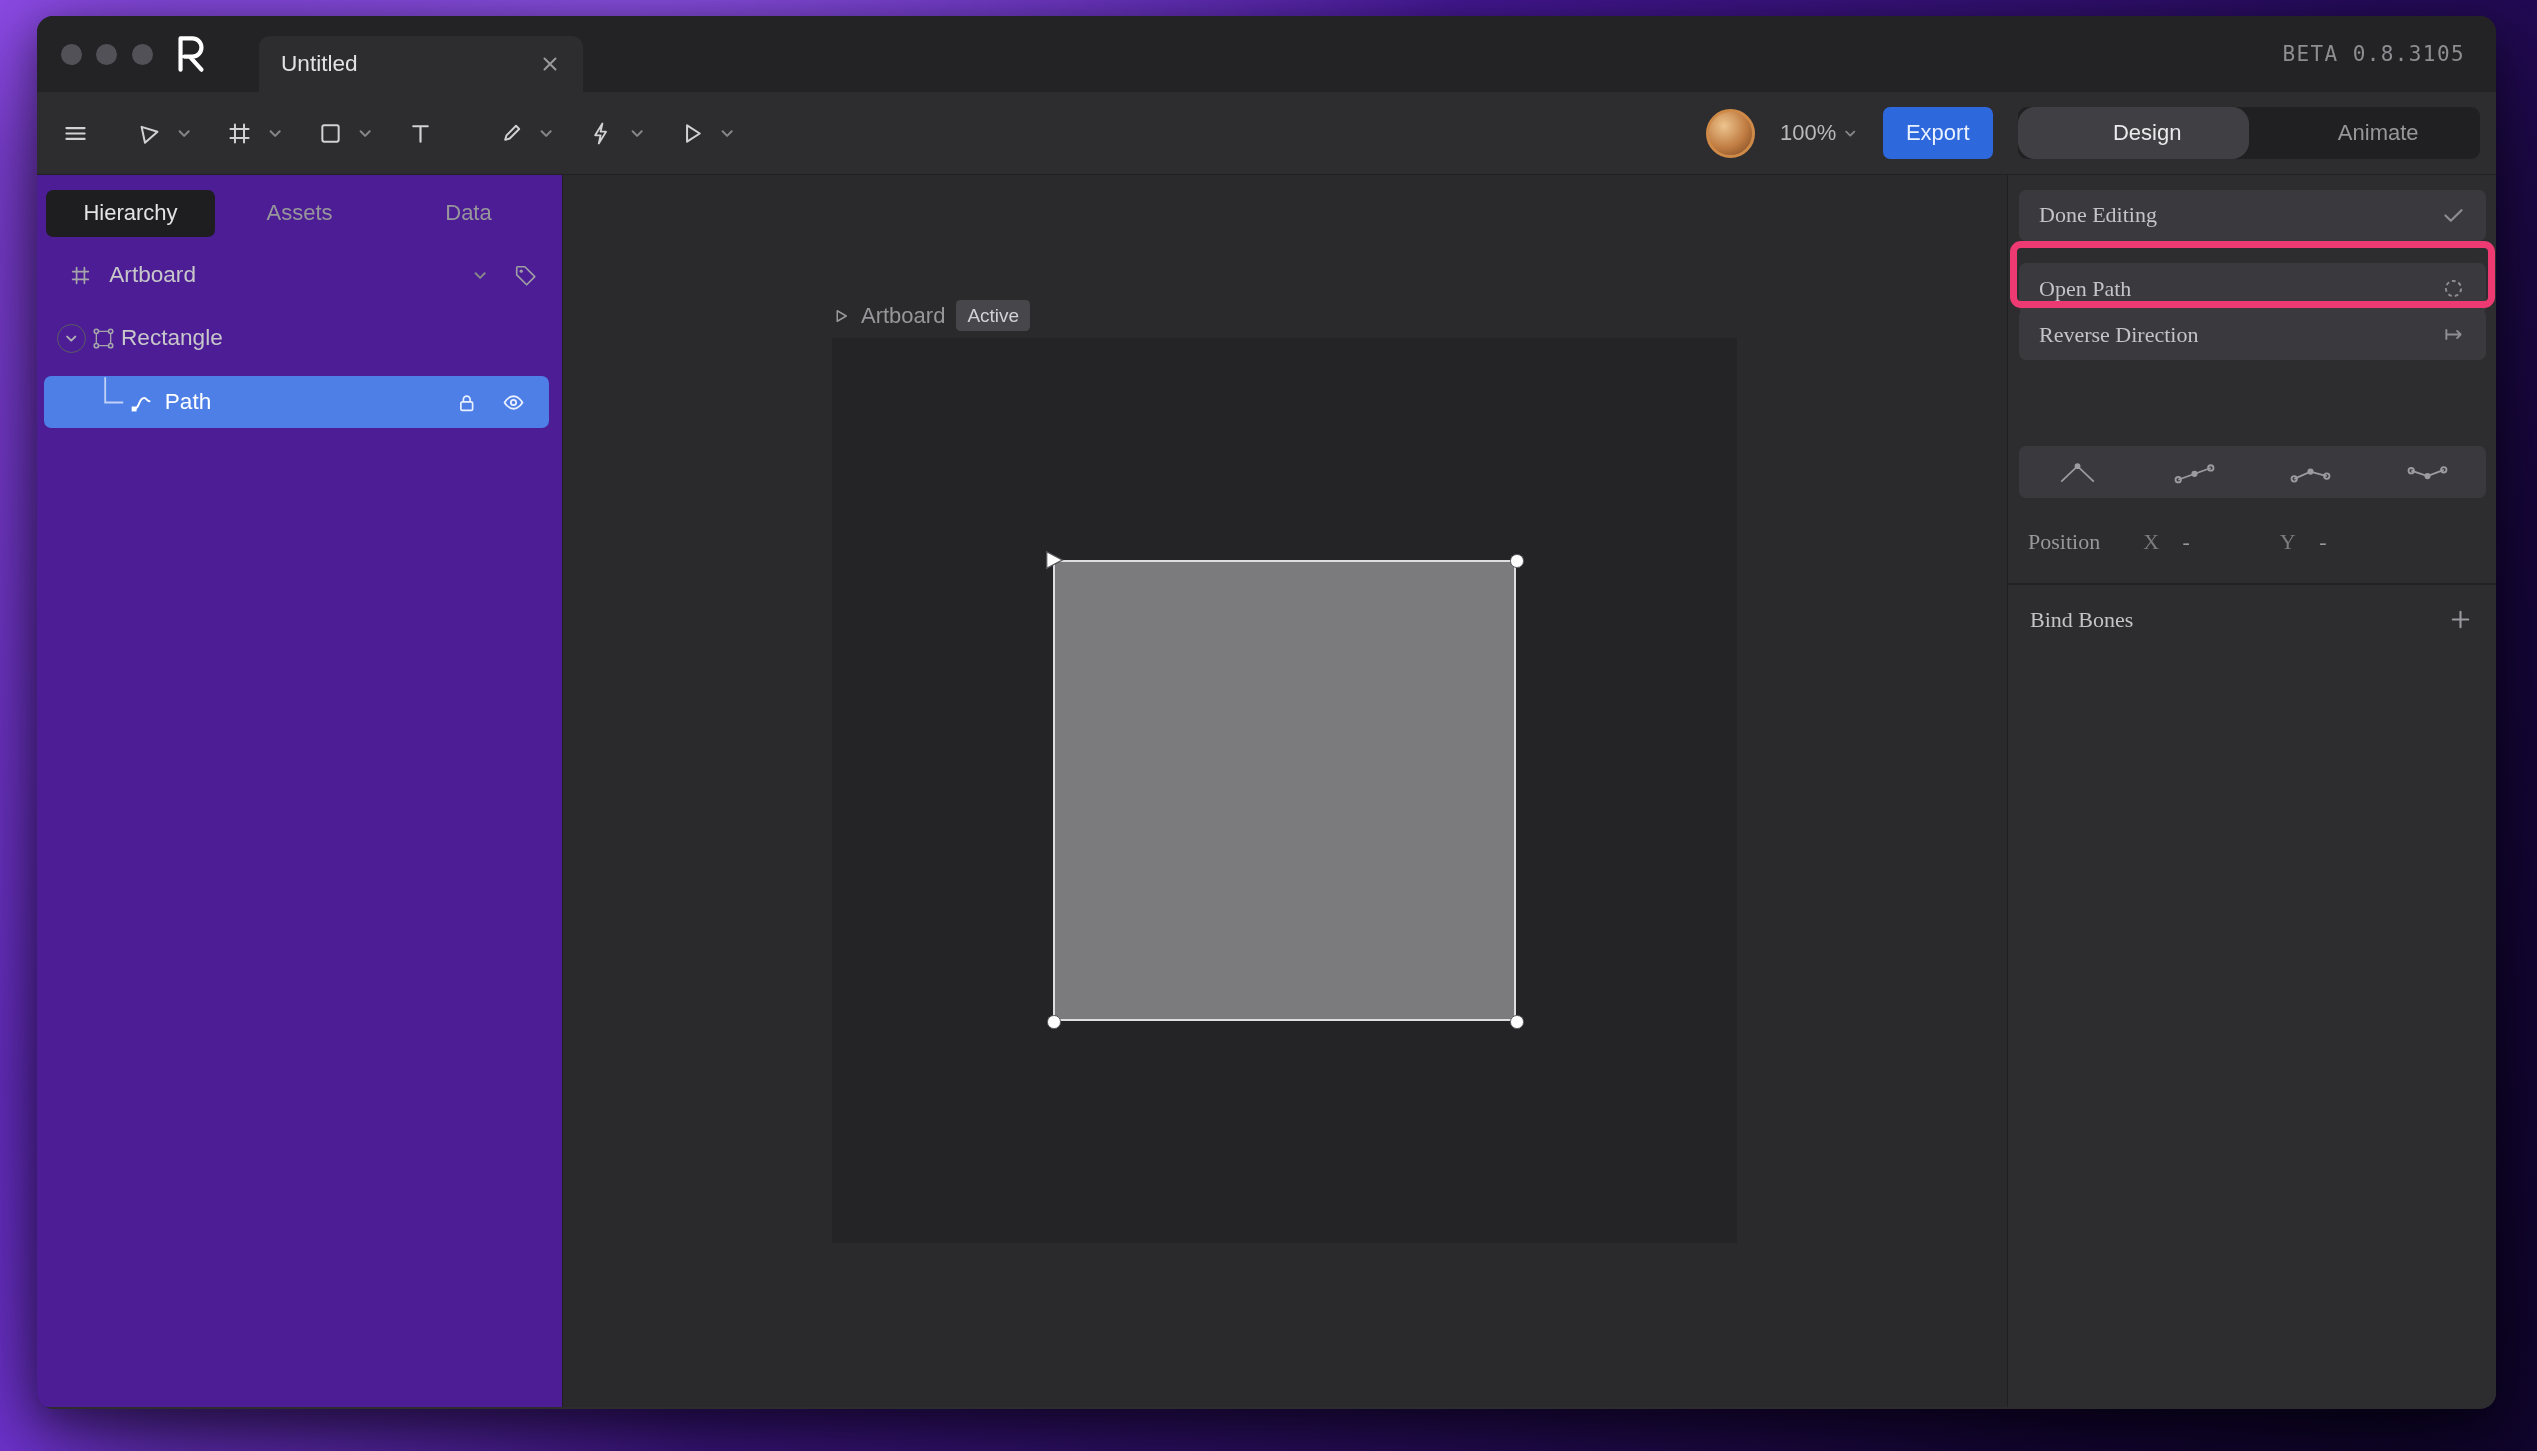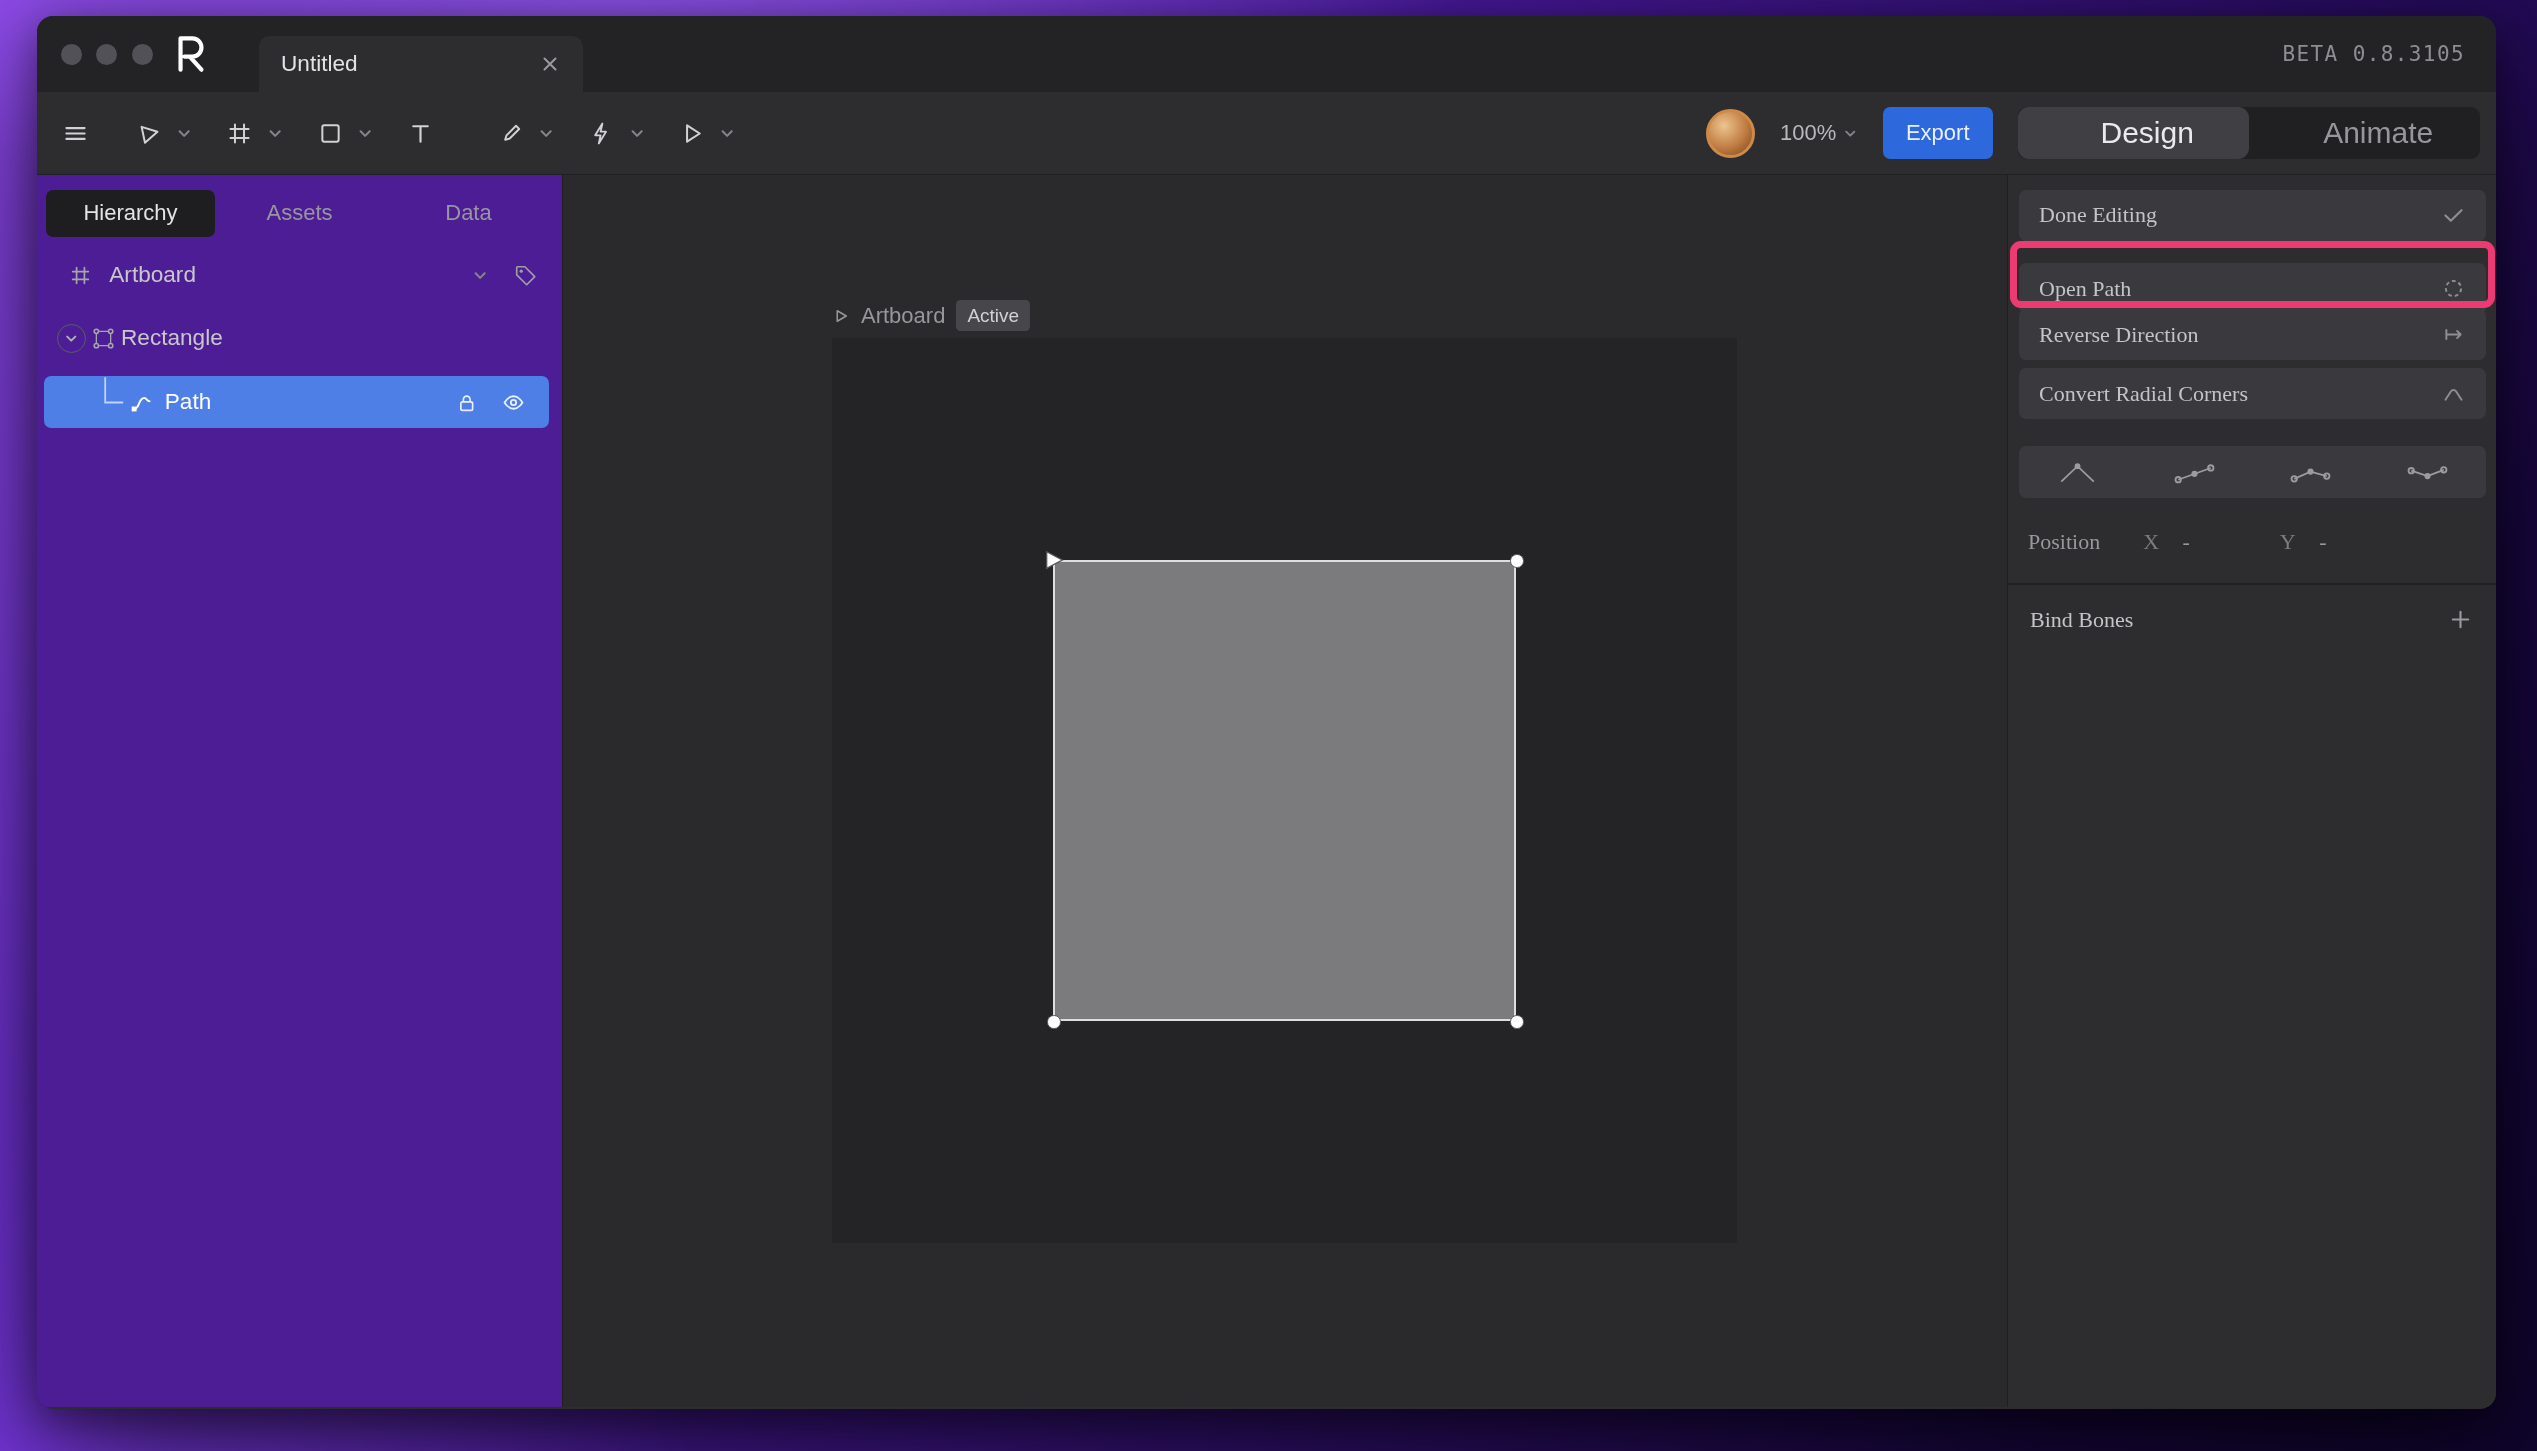--- a/index.html
+++ b/index.html
@@ -38,21 +38,21 @@
   .chev { width:23.5px; height:47px; display:flex; align-items:center; justify-content:center; margin-right:20px; }
   .tb-gap { width:27px; }
   .tb-right { margin-left:auto; display:flex; align-items:center; gap:25px; padding-right:16.3px; }
   .avatar { width:49px; height:49px; border-radius:50%;
             background: radial-gradient(circle at 35% 32%, #edc48e, #c07c42 55%, #7e4a22 95%);
             border:3.6px solid #cf8a48; }
   .zoom { display:flex; align-items:center; gap:7px; font-size:22px; color:#b9b9bd; }
   .export-btn { width:110px; height:52px; background:#2d68dd; color:#eaf1ff; border-radius:7.2px;
                 display:flex; align-items:center; justify-content:center; font-size:22px; }
   .segmented { width:462px; height:52px; background:#202023; border-radius:9px; display:flex; }
-  .seg { flex:1; display:flex; align-items:center; justify-content:center; font-size:30px; color:#97979b; border-radius:11px;padding-left:28px; }
+  .seg { flex:1; display:flex; align-items:center; justify-content:center; font-size:22px; color:#97979b; border-radius:17px;padding-left:28px; }
   .seg.active { background:#404044; color:#eaeaec; }
 
   
   .main { display:flex; height:1232px; }
 
   
   .sidebar { position:relative; width:526px; background:#4c1d95; border-right:1.8px solid #1f1f22; }
   .side-tabs { position:absolute; left:9px; right:9px; top:14.5px; height:47px; display:flex; }
   .side-tab { flex:1; display:flex; align-items:center; justify-content:center; font-size:22px; color:#97979b; border-radius:7.2px; }
   .side-tab.active { background:#1e1e21; color:#e4e4e7; }
@@ -325,28 +325,20 @@
           </span>
         </div>
         <div class="action-row r3">
           <span class="action-label">Reverse Direction</span>
           <span class="action-icon">
             <svg width="25" height="25" viewBox="0 0 28 28">
                 <path d="M6 9v10M6 14h16M18 10l4 4-4 4" fill="none" stroke="#8e8e92" stroke-width="2.2" stroke-linecap="round" stroke-linejoin="round"></path>
               </svg>
           </span>
         </div>
-        <div class="action-row r4">
-          <span class="action-label">Convert Radial Corners</span>
-          <span class="action-icon">
-            <svg width="25" height="25" viewBox="0 0 28 28">
-                <path d="M5 21l6.2-9.5a3.4 3.4 0 015.6 0L23 21" fill="none" stroke="#8e8e92" stroke-width="2.2" stroke-linecap="round"></path>
-              </svg>
-          </span>
-        </div>
 
         <div class="annotation"></div>
 
         <div class="vertex-card">
           <span class="vertex-btn">
             <svg width="47" height="29" viewBox="0 0 52 32">
                 <path d="M8 26L26 9l18 17" fill="none" stroke="#9c9ca0" stroke-width="2"></path>
                 <circle cx="26" cy="9" r="3.2" fill="#9c9ca0"></circle>
               </svg>
           </span>

